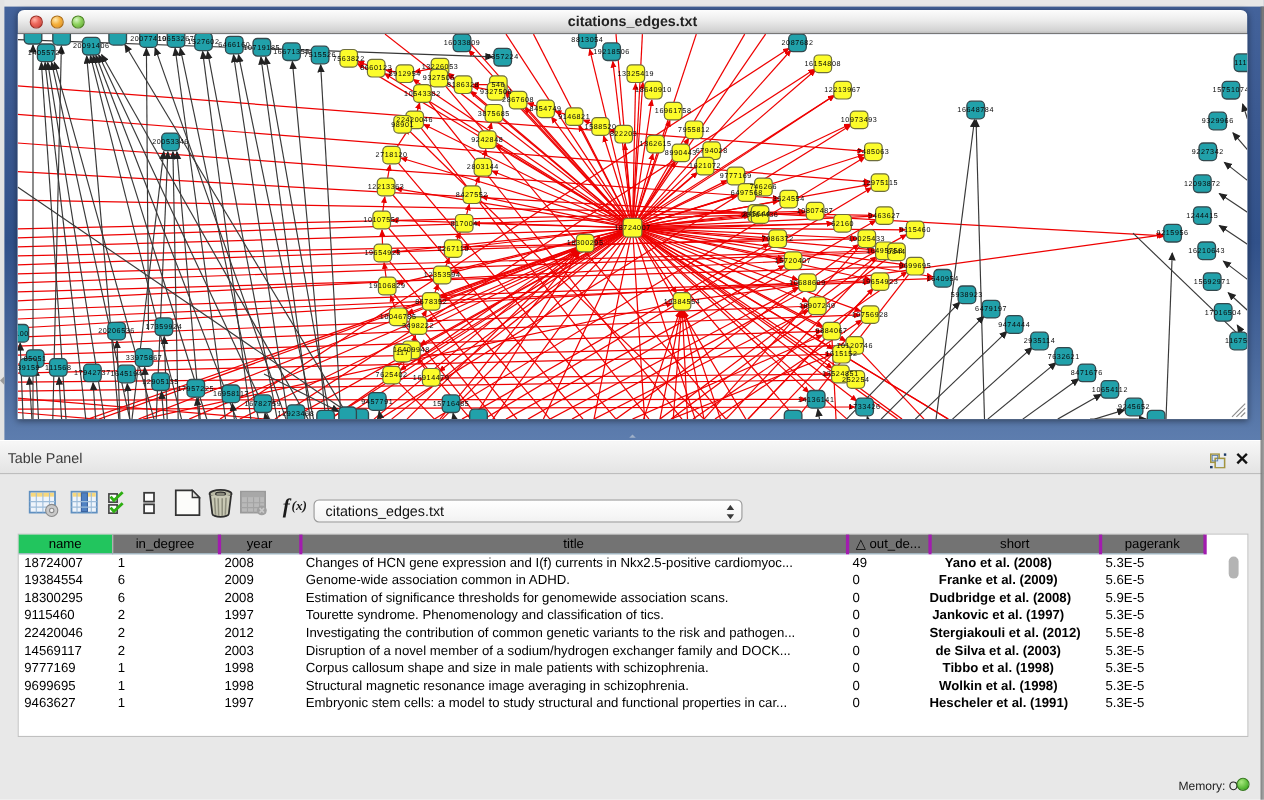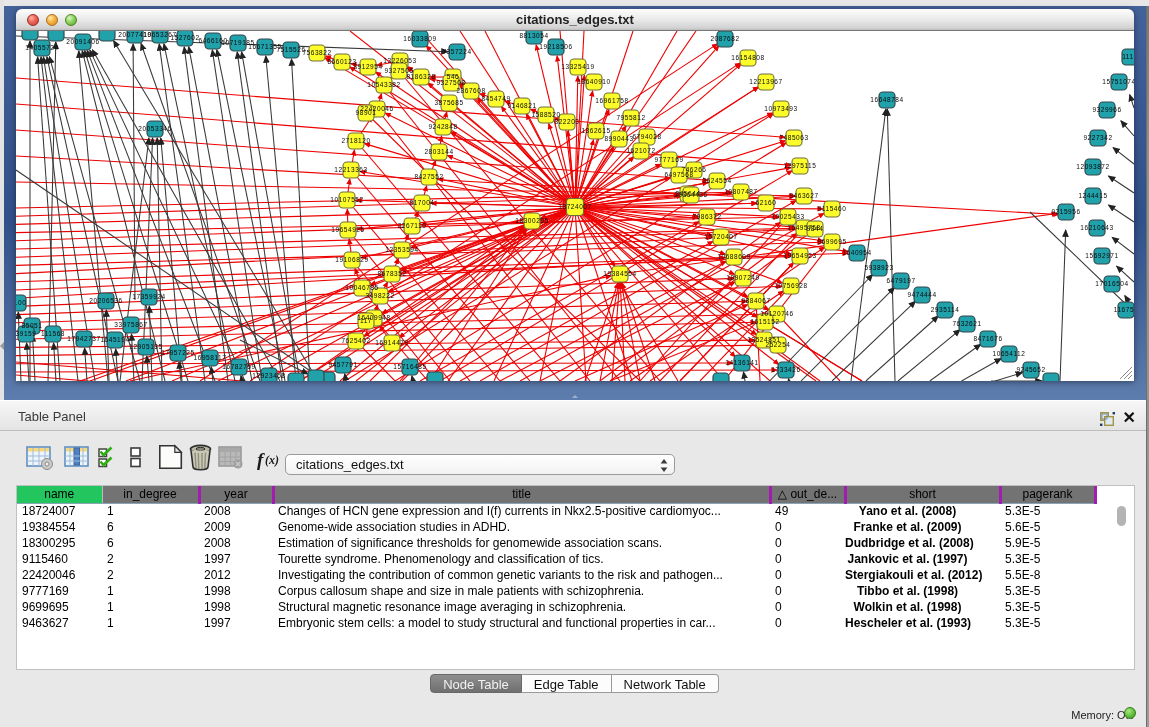--- a/index.html
+++ b/index.html
@@ -27,21 +27,21 @@
 #gwrap { position:absolute; left:0; top:22px; width:1118px; height:350px; background:#fff; overflow:hidden; }
 #graph .r { stroke:#ee0000; }
 #graph .b { stroke:#383838; }
 #graph .nt { fill:#21a1aa; stroke:#33484d; stroke-width:1.2; }
 #graph .ny { fill:#fcfc2a; stroke:#6e6e3c; stroke-width:1.1; }
 #graph text { -webkit-font-smoothing:antialiased; }
 #graph .nl { font-size:6.5px; letter-spacing:0.55px; fill:#0a0a0a; text-anchor:middle; font-family:"Liberation Sans",sans-serif; }
 #panel { position:absolute; left:0; top:400px; width:1149px; height:327px; background:#e8e8e8; }
 #phead { position:absolute; left:0; top:0; width:1149px; height:31px;
   background:linear-gradient(180deg,#f7f7f7,#e4e4e4); border-top:1px solid #fff; border-bottom:1px solid #bdbdbd; }
-#phead .t { position:absolute; left:18px; top:8px; font-size:13px; color:#3a3a3a; }
+#phead .t { position:absolute; left:7px; top:8px; font-size:13px; color:#3a3a3a; }
 #pfloat { position:absolute; right:34px; top:11px; width:15px; height:14px; }
 #pclose { position:absolute; right:13px; top:7px; font-size:16px; font-weight:bold; color:#111; }
 #pbody { position:absolute; left:14px; top:37px; width:1122px; height:637px; }
 #toolrow { position:absolute; left:0; top:3px; width:1122px; height:45px; }
 #tablebox { position:absolute; left:2px; top:48px; width:1119px; height:185px; background:#fff;
   border:1px solid #c0c0c0; }
 #dd { position:absolute; left:271px; top:14px; width:390px; height:21px; background:linear-gradient(180deg,#ffffff,#f2f2f2);
   border:1px solid #9a9a9a; border-radius:5px; font-size:13px; color:#111; padding:2px 0 0 10px; }
 table.data { border-collapse:collapse; width:1078px; table-layout:fixed; font-size:12px; color:#000; }
 table.data th { background:#737373; font-weight:normal; font-size:12px; height:17px;
@@ -775,21 +775,21 @@
               <td class="c2">2008</td>
               <td class="c3">Changes of HCN gene expression and I(f) currents in Nkx2.5-positive cardiomyoc...</td>
               <td class="c4">49</td>
               <td class="c5">Yano et al. (2008)</td>
               <td class="c6">5.3E-5</td>
             </tr>
 <tr>
               <td class="c0">19384554</td>
               <td class="c1">6</td>
               <td class="c2">2009</td>
-              <td class="c3">Genome-wide association studies in ADHD.</td>
+              <td class="c3">Genome-wide association common in ADHD.</td>
               <td class="c4">0</td>
               <td class="c5">Franke et al. (2009)</td>
               <td class="c6">5.6E-5</td>
             </tr>
 <tr>
               <td class="c0">18300295</td>
               <td class="c1">6</td>
               <td class="c2">2008</td>
               <td class="c3">Estimation of significance thresholds for genomewide association scans.</td>
               <td class="c4">0</td>
@@ -808,20 +808,29 @@
 <tr>
               <td class="c0">22420046</td>
               <td class="c1">2</td>
               <td class="c2">2012</td>
               <td class="c3">Investigating the contribution of common genetic variants to the risk and pathogen...</td>
               <td class="c4">0</td>
               <td class="c5">Stergiakouli et al. (2012)</td>
               <td class="c6">5.5E-8</td>
             </tr>
 <tr>
+              <td class="c0">14569117</td>
+              <td class="c1">2</td>
+              <td class="c2">2003</td>
+              <td class="c3">Disruption of a novel member of a sodium/hydrogen exchanger family and DOCK...</td>
+              <td class="c4">0</td>
+              <td class="c5">de Silva et al. (2003)</td>
+              <td class="c6">5.3E-5</td>
+            </tr>
+<tr>
               <td class="c0">9777169</td>
               <td class="c1">1</td>
               <td class="c2">1998</td>
               <td class="c3">Corpus callosum shape and size in male patients with schizophrenia.</td>
               <td class="c4">0</td>
               <td class="c5">Tibbo et al. (1998)</td>
               <td class="c6">5.3E-5</td>
             </tr>
 <tr>
               <td class="c0">9699695</td>
@@ -831,25 +840,24 @@
               <td class="c4">0</td>
               <td class="c5">Wolkin et al. (1998)</td>
               <td class="c6">5.3E-5</td>
             </tr>
 <tr>
               <td class="c0">9463627</td>
               <td class="c1">1</td>
               <td class="c2">1997</td>
               <td class="c3">Embryonic stem cells: a model to study structural and functional properties in car...</td>
               <td class="c4">0</td>
-              <td class="c5">Hescheler et al. (1993)</td>
+              <td class="c5">Hescheler et al. (1991)</td>
               <td class="c6">5.3E-5</td>
             </tr>
       </tbody>
         </table>
       <div id="vscroll"></div>
     </div>
   </div>
-  <div id="tabs"><span class="seg sel" style="border-radius:4px 0 0 4px;">Node Table</span><span class="seg" style="border-left:none;">Edge Table</span><span class="seg" style="border-left:none;border-radius:0 4px 4px 0;">Network Table</span></div>
   <div id="mem">Memory: OK</div>
   <div id="memdot"></div>
 </div>
 <div id="trsliver"></div>
 
 </body></html>

